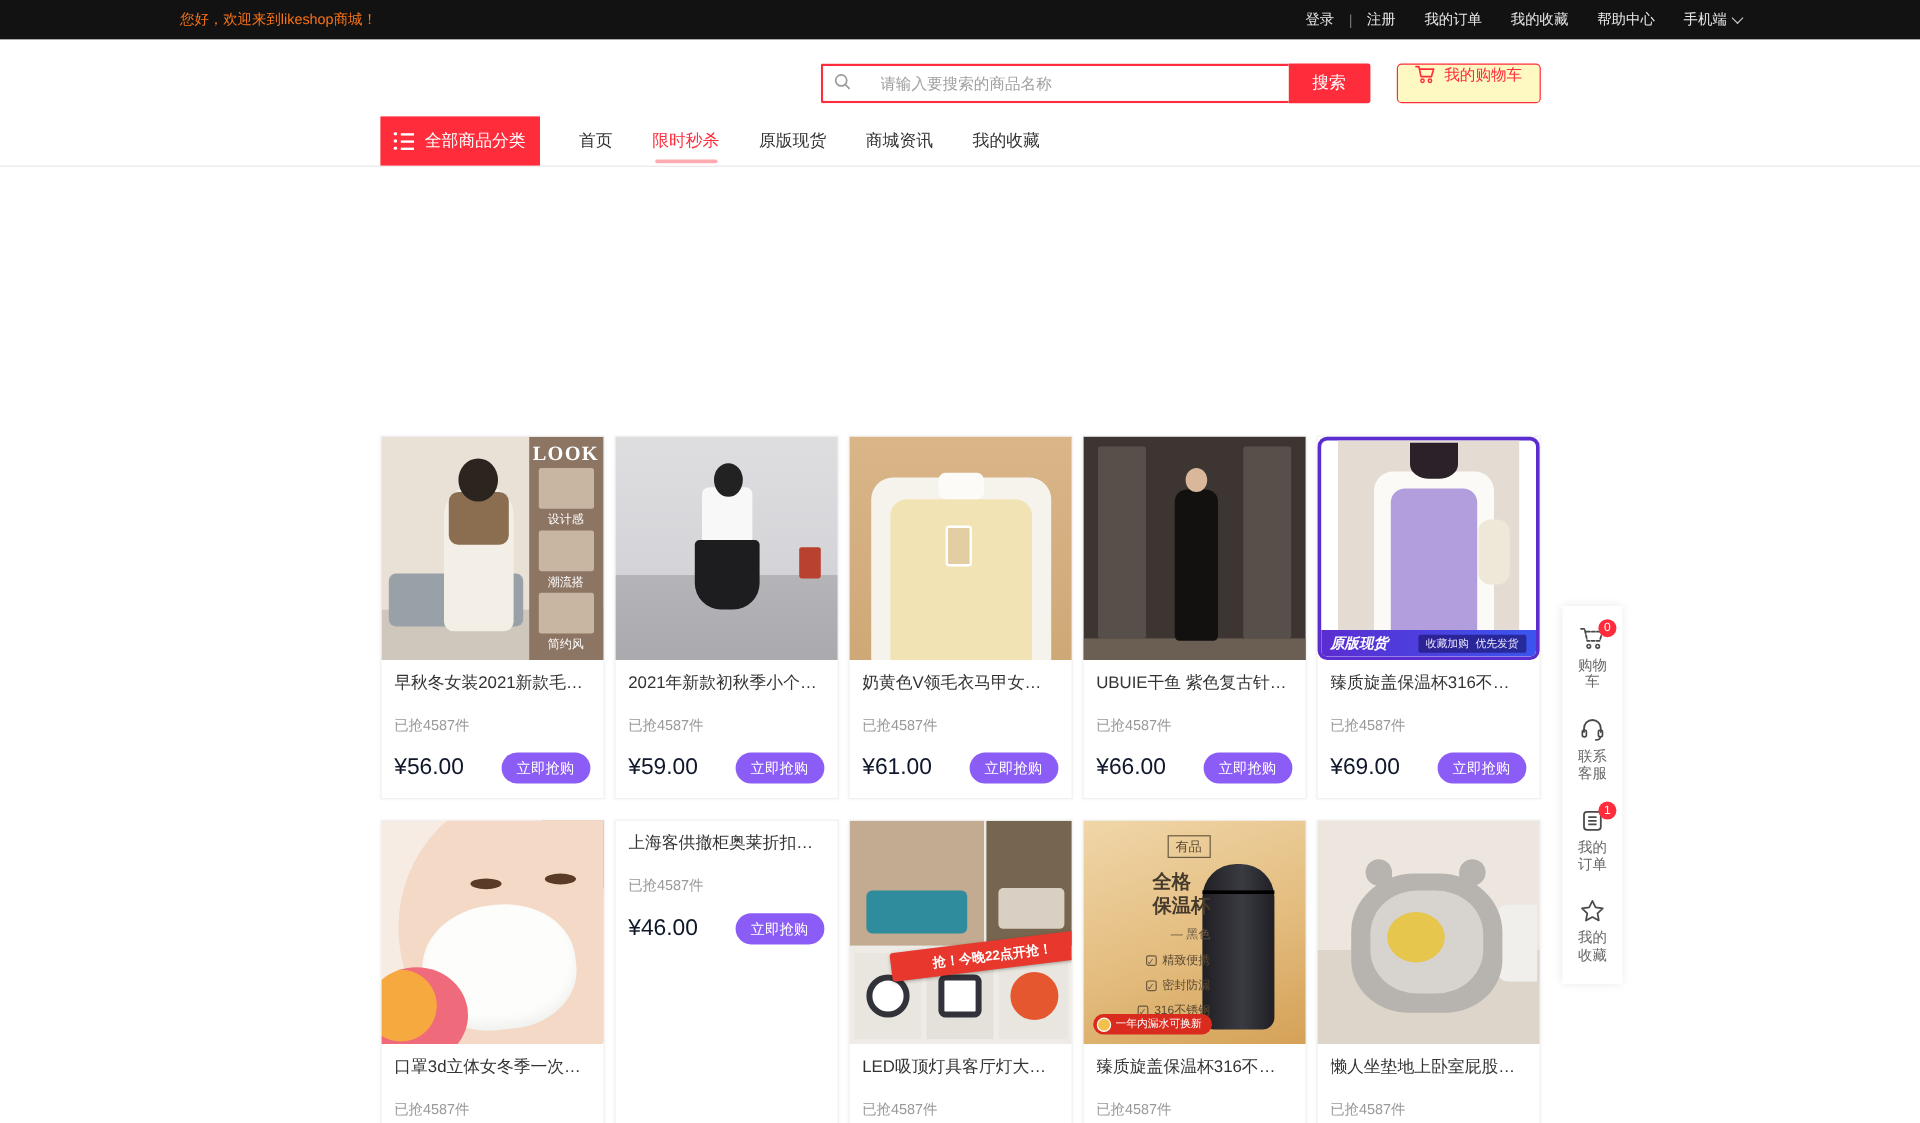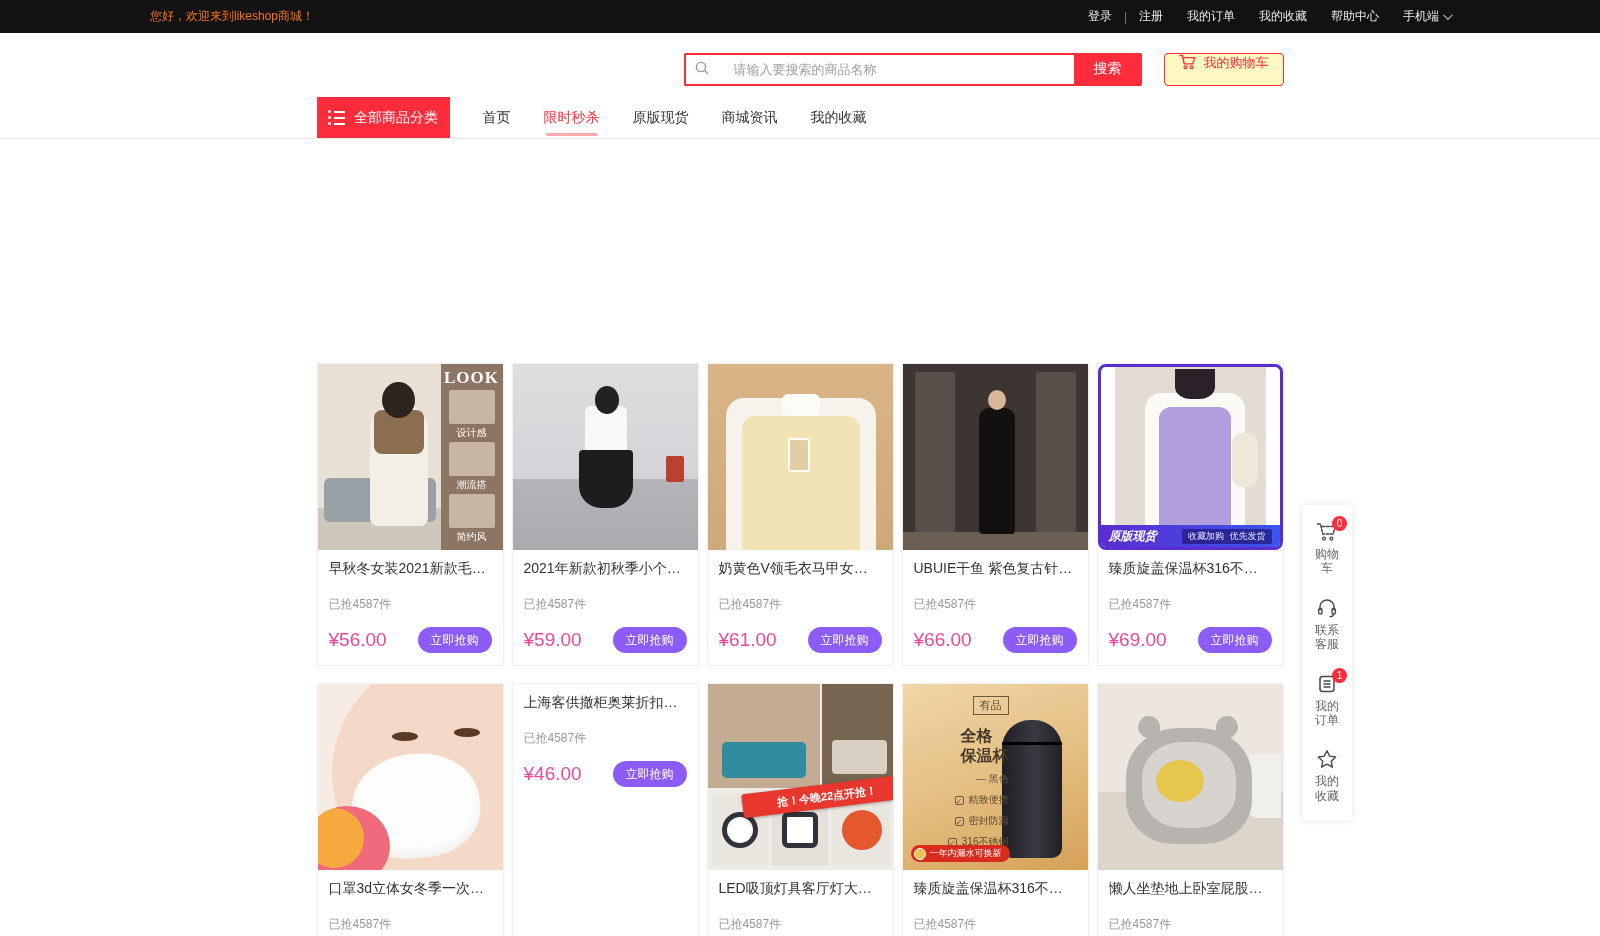--- a/index.html
+++ b/index.html
@@ -44,21 +44,21 @@
   
   .main { padding-top:224px; }
   .grid { display:grid; grid-template-columns:repeat(5,187px); column-gap:8px; row-gap:17px; }
   .card { width:187px; background:#fff; border:1px solid #f1f1f1; box-shadow:0 1px 4px rgba(0,0,0,.04); cursor:pointer; }
   .p-img { position:relative; height:186px; overflow:hidden; }
   .p-img * { position:absolute; }
   .p-info { padding:10px 11px 12px; }
   .p-title { font-size:14px; color:#333; white-space:nowrap; overflow:hidden; text-overflow:ellipsis; }
   .p-sold { font-size:12px; color:#999; margin-top:18px; }
   .p-row { margin-top:14px; display:flex; align-items:center; justify-content:space-between; }
-  .p-price { color:#ec4899; font-size:19px; }
+  .p-price { color:#0f172a; font-size:19px; }
   .buy-btn { background:#8b5cf6; color:#fff; border:none; font-size:12px; height:26px; padding:0 13px; border-radius:14px; cursor:pointer; }
 
   
   
   .img1 { background:#e9e1d6; }
   .img1 .floor { left:0; right:0; bottom:0; height:42px; background:#cfc7bb; }
   .img1 .sofa { left:6px; bottom:28px; width:112px; height:44px; background:#98a0a8; border-radius:6px; }
   .img1 .dress { left:52px; top:40px; width:58px; height:122px; background:#f3efe7; border-radius:26px 26px 8px 8px; }
   .img1 .vest { left:56px; top:46px; width:50px; height:44px; background:#8b6e50; border-radius:8px; }
   .img1 .hair { left:64px; top:18px; width:33px; height:36px; background:#2b241f; border-radius:50%; }

